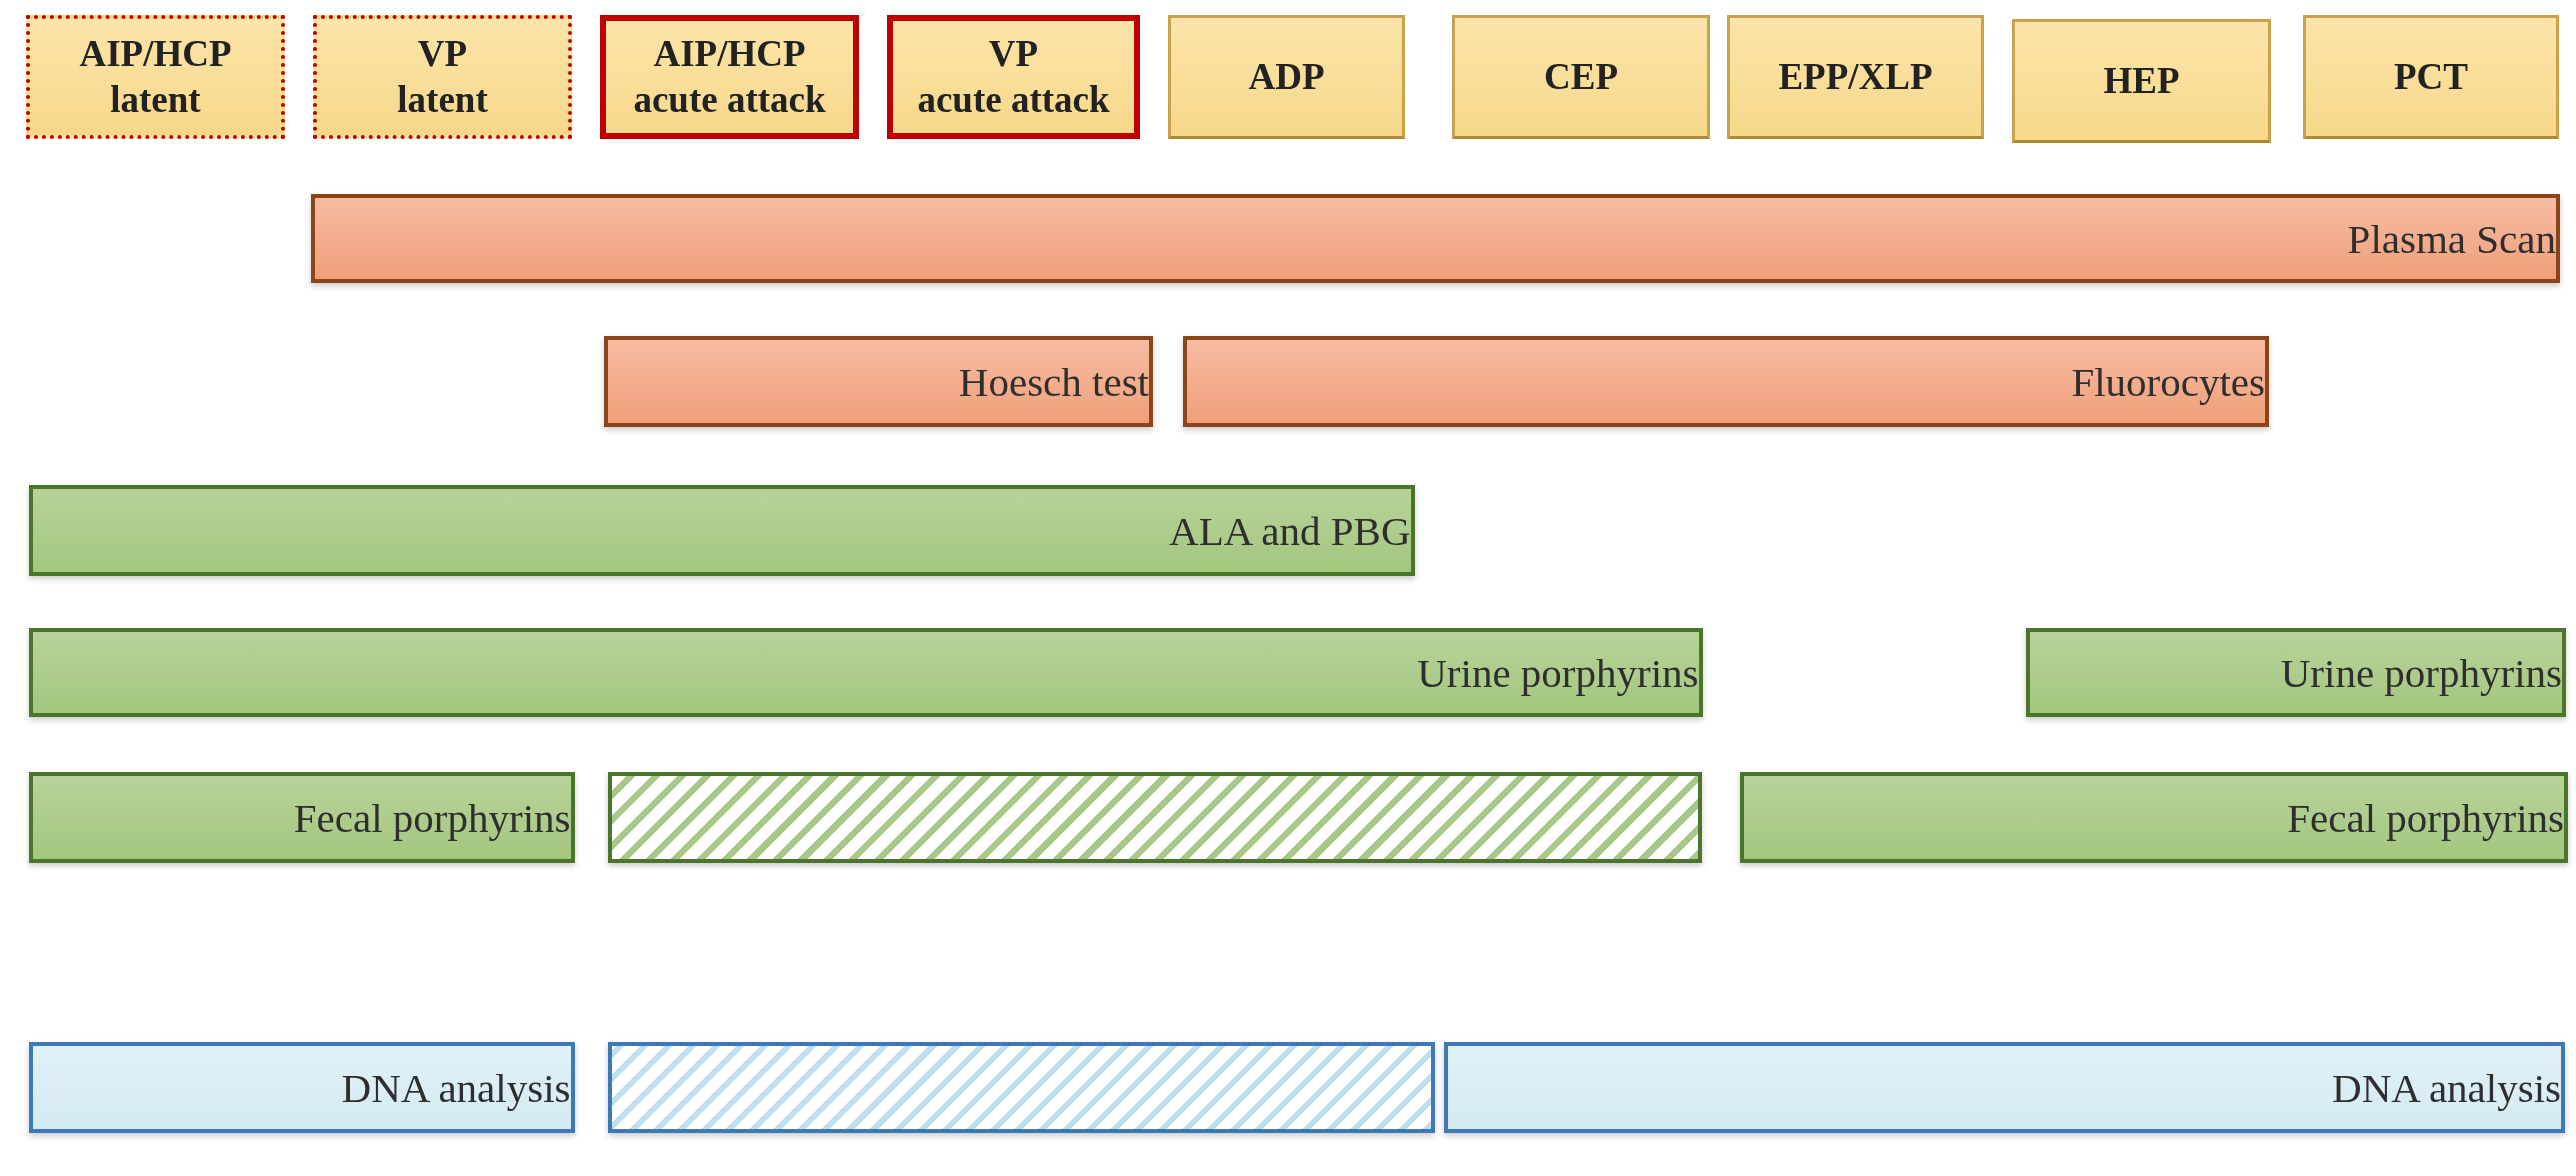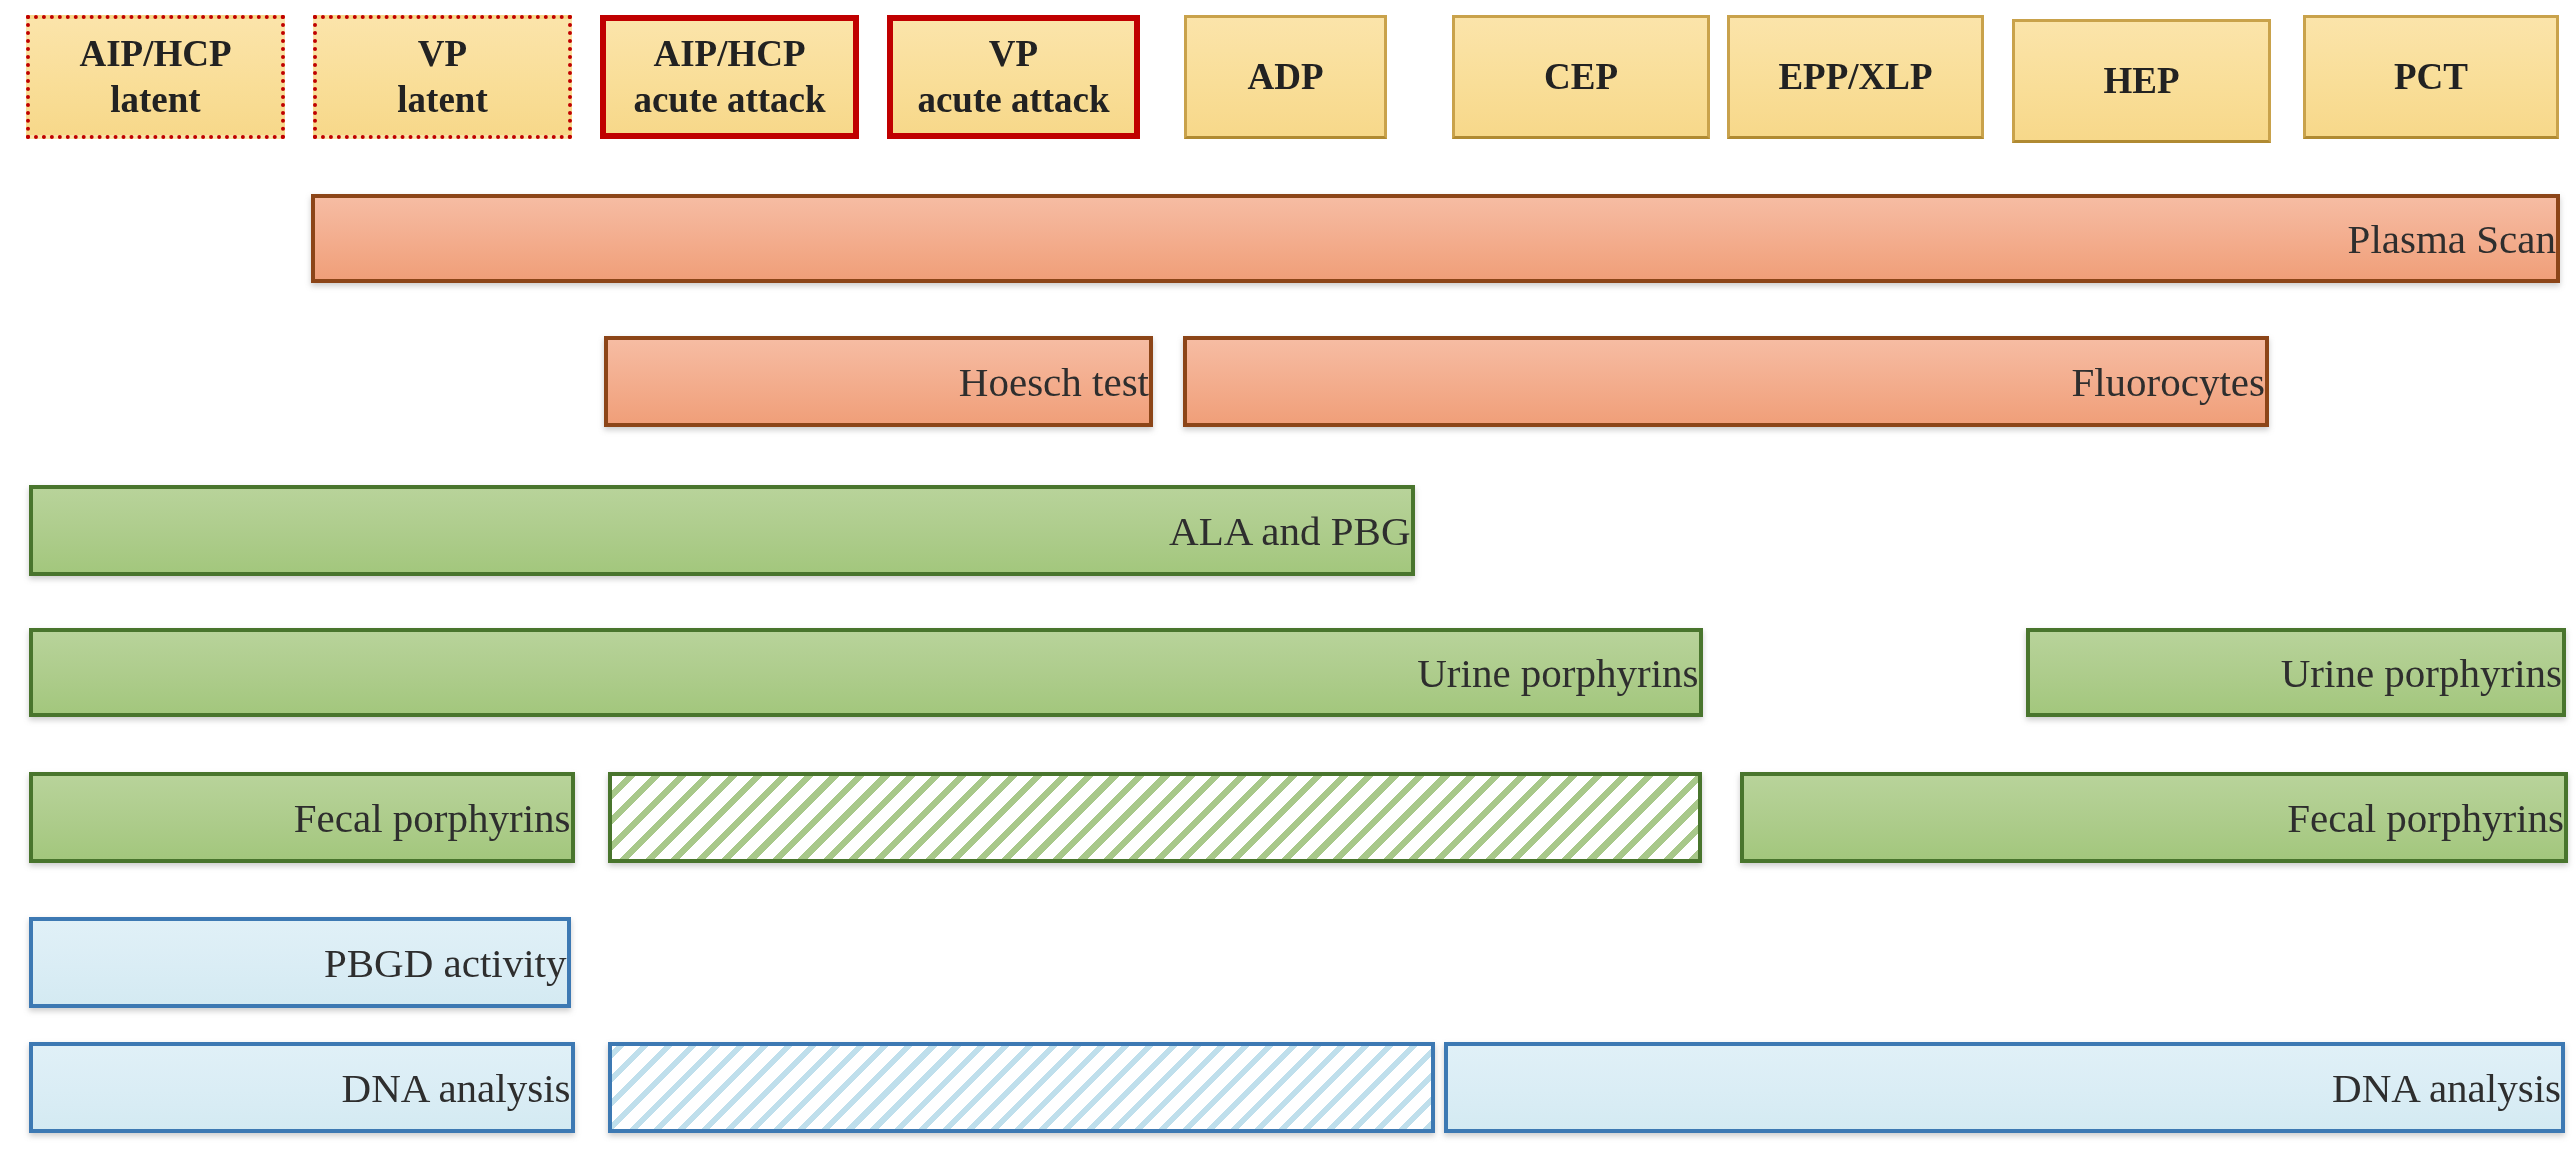--- a/index.html
+++ b/index.html
@@ -70,21 +70,21 @@
 latent</span>
   </div>
   <div class="box b-solidred" style="left:600px;top:15.4px;width:259px;">
     <span class="box-label">AIP/HCP
 acute attack</span>
   </div>
   <div class="box b-solidred" style="left:887px;top:15.4px;width:253px;">
     <span class="box-label">VP
 acute attack</span>
   </div>
-  <div class="box b-gold" style="left:1168px;top:15.4px;width:203px;margin-left:16px;">
+  <div class="box b-gold" style="left:1168px;top:15.4px;width:237px;">
     <span class="box-label">ADP</span>
   </div>
   <div class="box b-gold" style="left:1452px;top:15.4px;width:258px;">
     <span class="box-label">CEP</span>
   </div>
   <div class="box b-gold" style="left:1727px;top:15.4px;width:257px;">
     <span class="box-label">EPP/XLP</span>
   </div>
   <div class="box b-gold" style="left:2012px;top:19px;width:259px;">
     <span class="box-label">HEP</span>
@@ -118,23 +118,20 @@
   <div class="bar c-green" style="left:28.5px;top:772px;width:546px;">
     <span class="bar-label">Fecal porphyrins</span>
   </div>
   <div class="bar hatch-green" style="left:608px;top:772px;width:1094px;">
     <span class="bar-label"></span>
   </div>
   <div class="bar c-green" style="left:1740px;top:772px;width:828px;">
     <span class="bar-label">Fecal porphyrins</span>
   </div>
 
-  <div class="bar c-blue" style="left:28.5px;top:917px;width:542px;">
-    <span class="bar-label">PBGD activity</span>
-  </div>
 
   <div class="bar c-blue" style="left:28.5px;top:1042px;width:546px;">
     <span class="bar-label">DNA analysis</span>
   </div>
   <div class="bar hatch-blue" style="left:608px;top:1042px;width:827px;">
     <span class="bar-label"></span>
   </div>
   <div class="bar c-blue" style="left:1444px;top:1042px;width:1121px;">
     <span class="bar-label">DNA analysis</span>
   </div>

